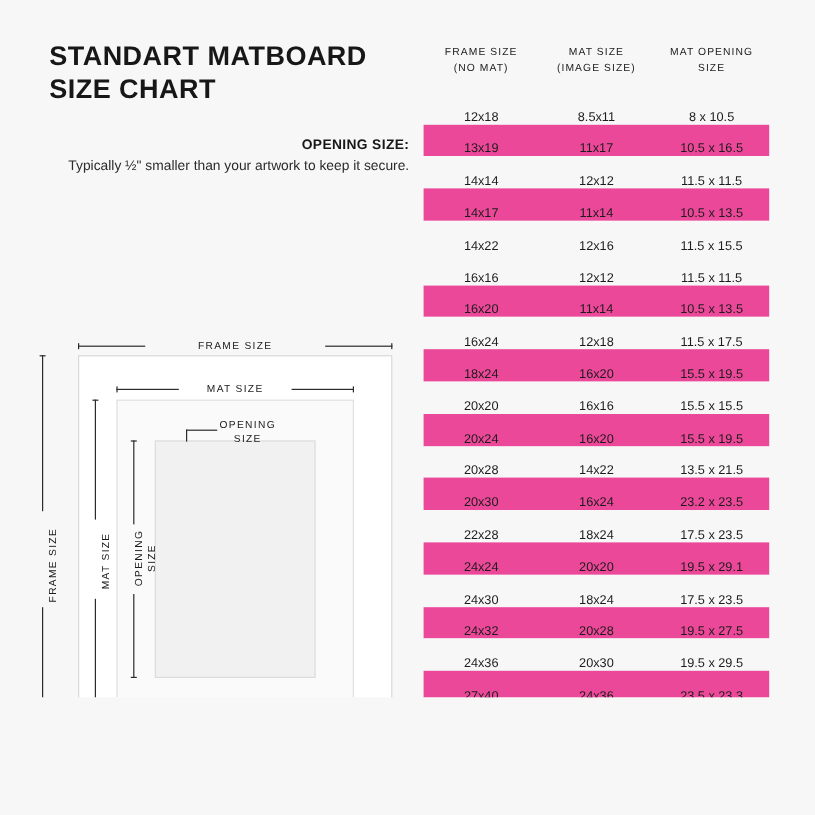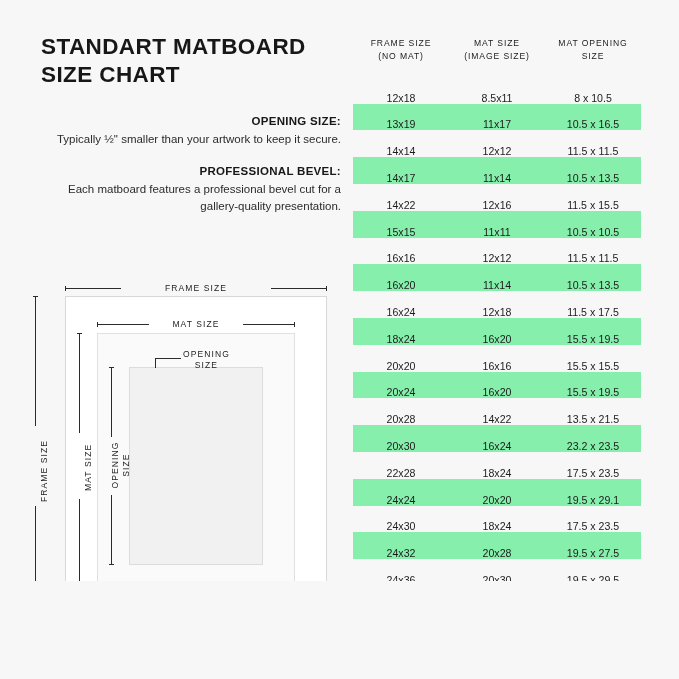--- a/index.html
+++ b/index.html
@@ -159,21 +159,21 @@
     font-weight: normal;
     padding: 0 2px;
   }
   .th b { font-weight: normal; display: block; }
   .row {
     display: flex;
     height: 26.8px;
     align-items: flex-end;
     background: #f7f7f7;
   }
-  .row.alt { background: #86efac; }
+  .row.alt { background: #ec4899; }
   .td {
     flex: 1;
     text-align: center;
     font-size: 10.6px;
     color: #1c1c1c;
     padding: 0 2px;
     white-space: nowrap;
   }
 </style>
 </head>
@@ -182,24 +182,20 @@
 <div class="page">
 
   <div class="left">
     <h1 class="title">STANDART MATBOARD SIZE CHART</h1>
 
     <div class="note">
       <div class="note-head">OPENING SIZE:</div>
       <div class="note-body">Typically ½" smaller than your artwork to keep it secure.</div>
     </div>
 
-    <div class="note">
-      <div class="note-head">PROFESSIONAL BEVEL:</div>
-      <div class="note-body">Each matboard features a professional bevel cut for a gallery-quality presentation.</div>
-    </div>
   </div>
 
   <div class="diagram">
 
     <div class="frame-box"></div>
     <div class="mat-box"></div>
     <div class="opening-box"></div>
 
     <div class="rule-h" style="left:41px; top:8px; width:56px;"></div>
     <div class="rule-h" style="left:247px; top:8px; width:56px;"></div>
@@ -276,25 +272,20 @@
         <div class="row alt">
           <div class="td">14x17</div>
           <div class="td">11x14</div>
           <div class="td">10.5 x 13.5</div>
         </div>
         <div class="row">
           <div class="td">14x22</div>
           <div class="td">12x16</div>
           <div class="td">11.5 x 15.5</div>
         </div>
-        <div class="row alt">
-          <div class="td">15x15</div>
-          <div class="td">11x11</div>
-          <div class="td">10.5 x 10.5</div>
-        </div>
         <div class="row">
           <div class="td">16x16</div>
           <div class="td">12x12</div>
           <div class="td">11.5 x 11.5</div>
         </div>
         <div class="row alt">
           <div class="td">16x20</div>
           <div class="td">11x14</div>
           <div class="td">10.5 x 13.5</div>
         </div>

